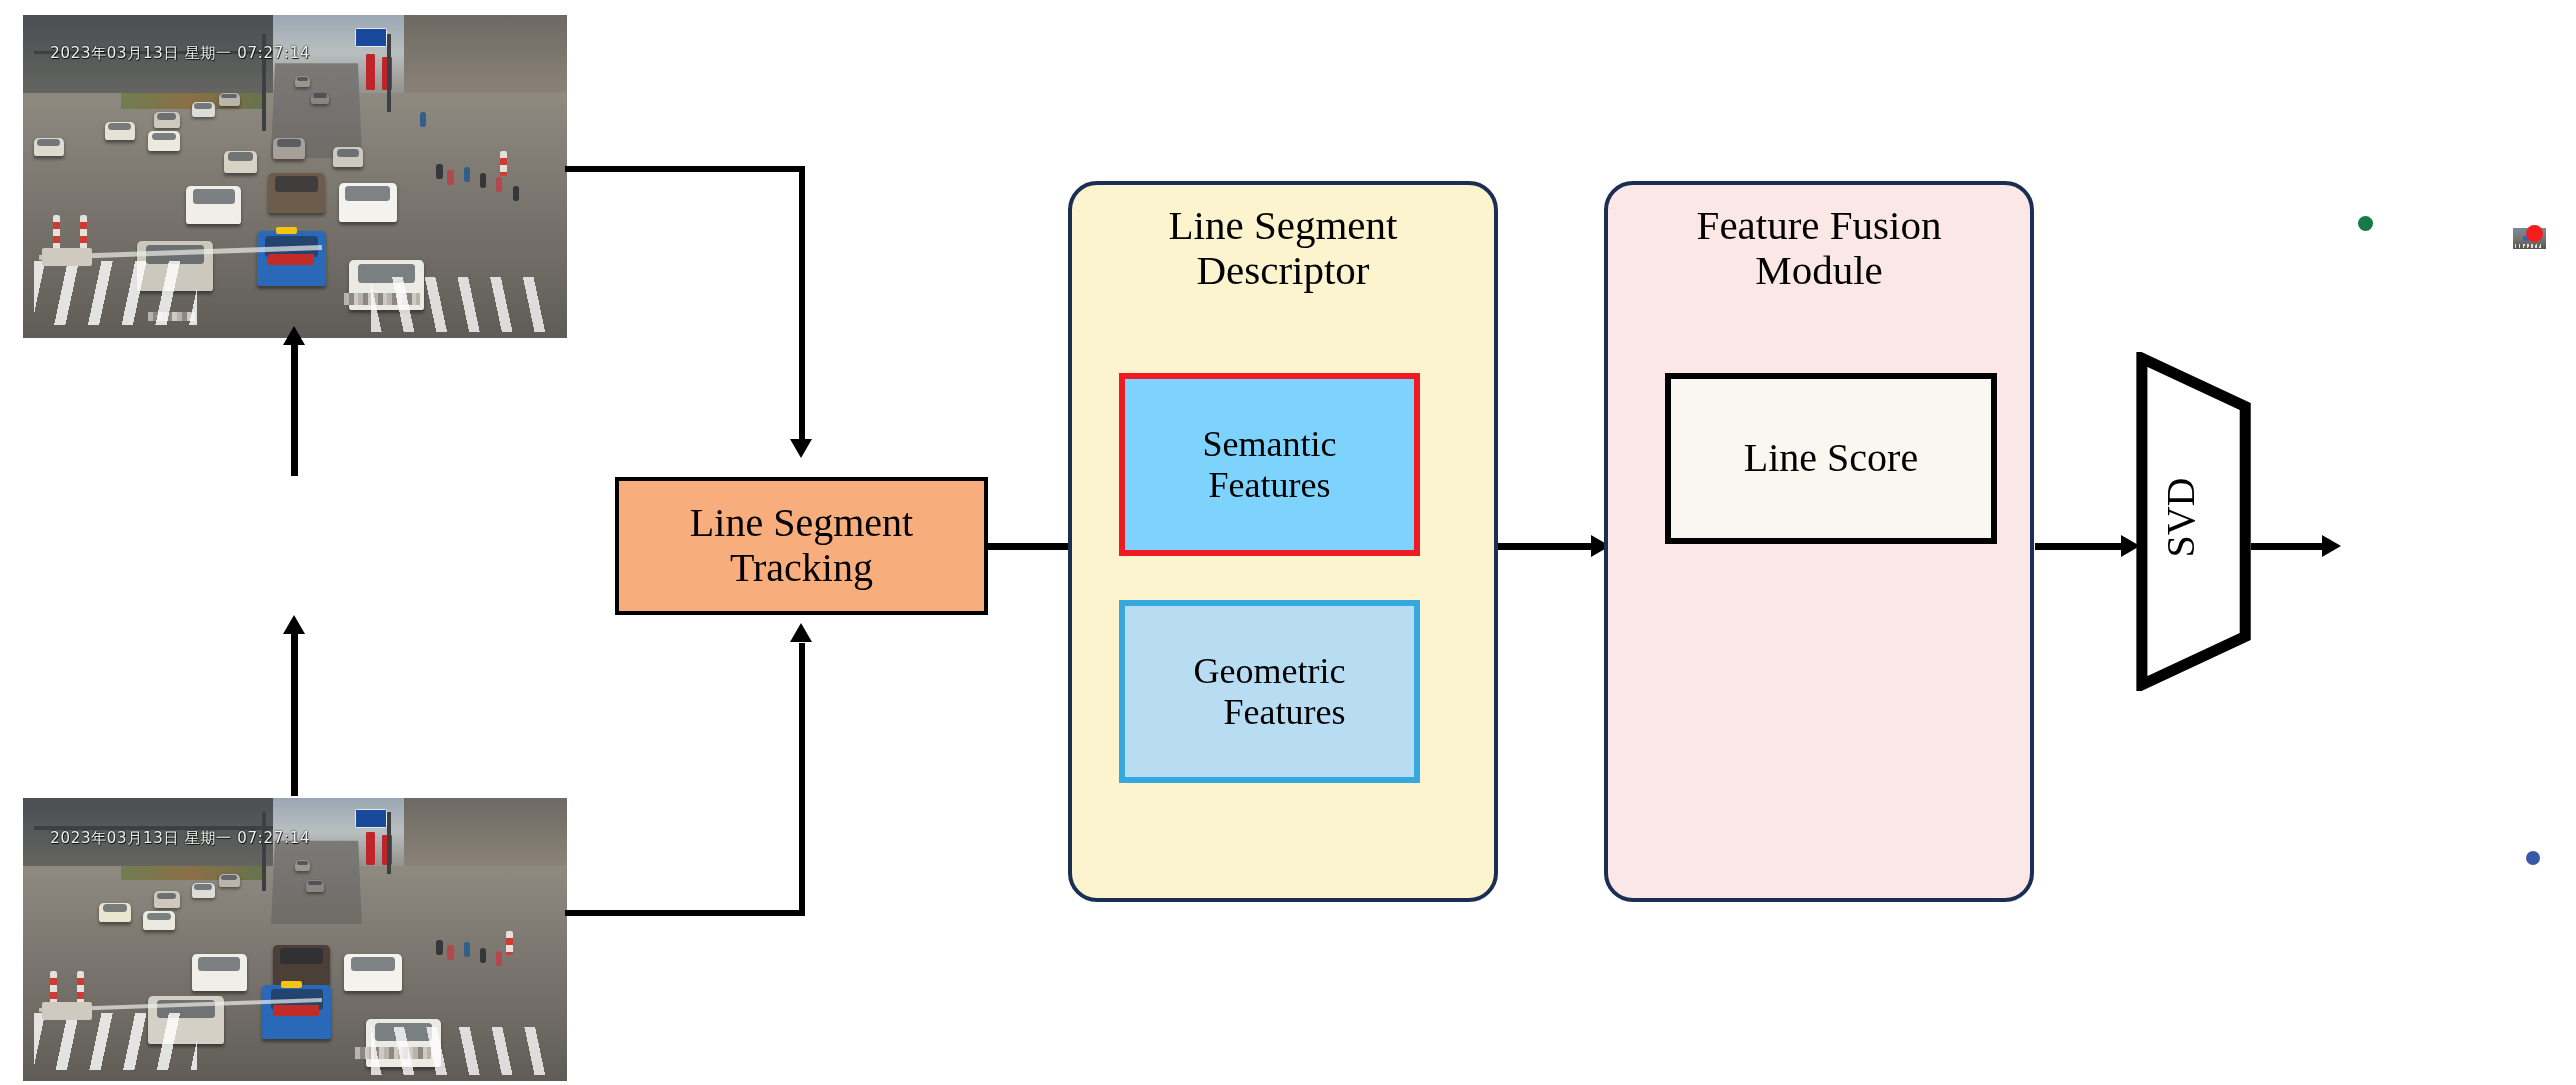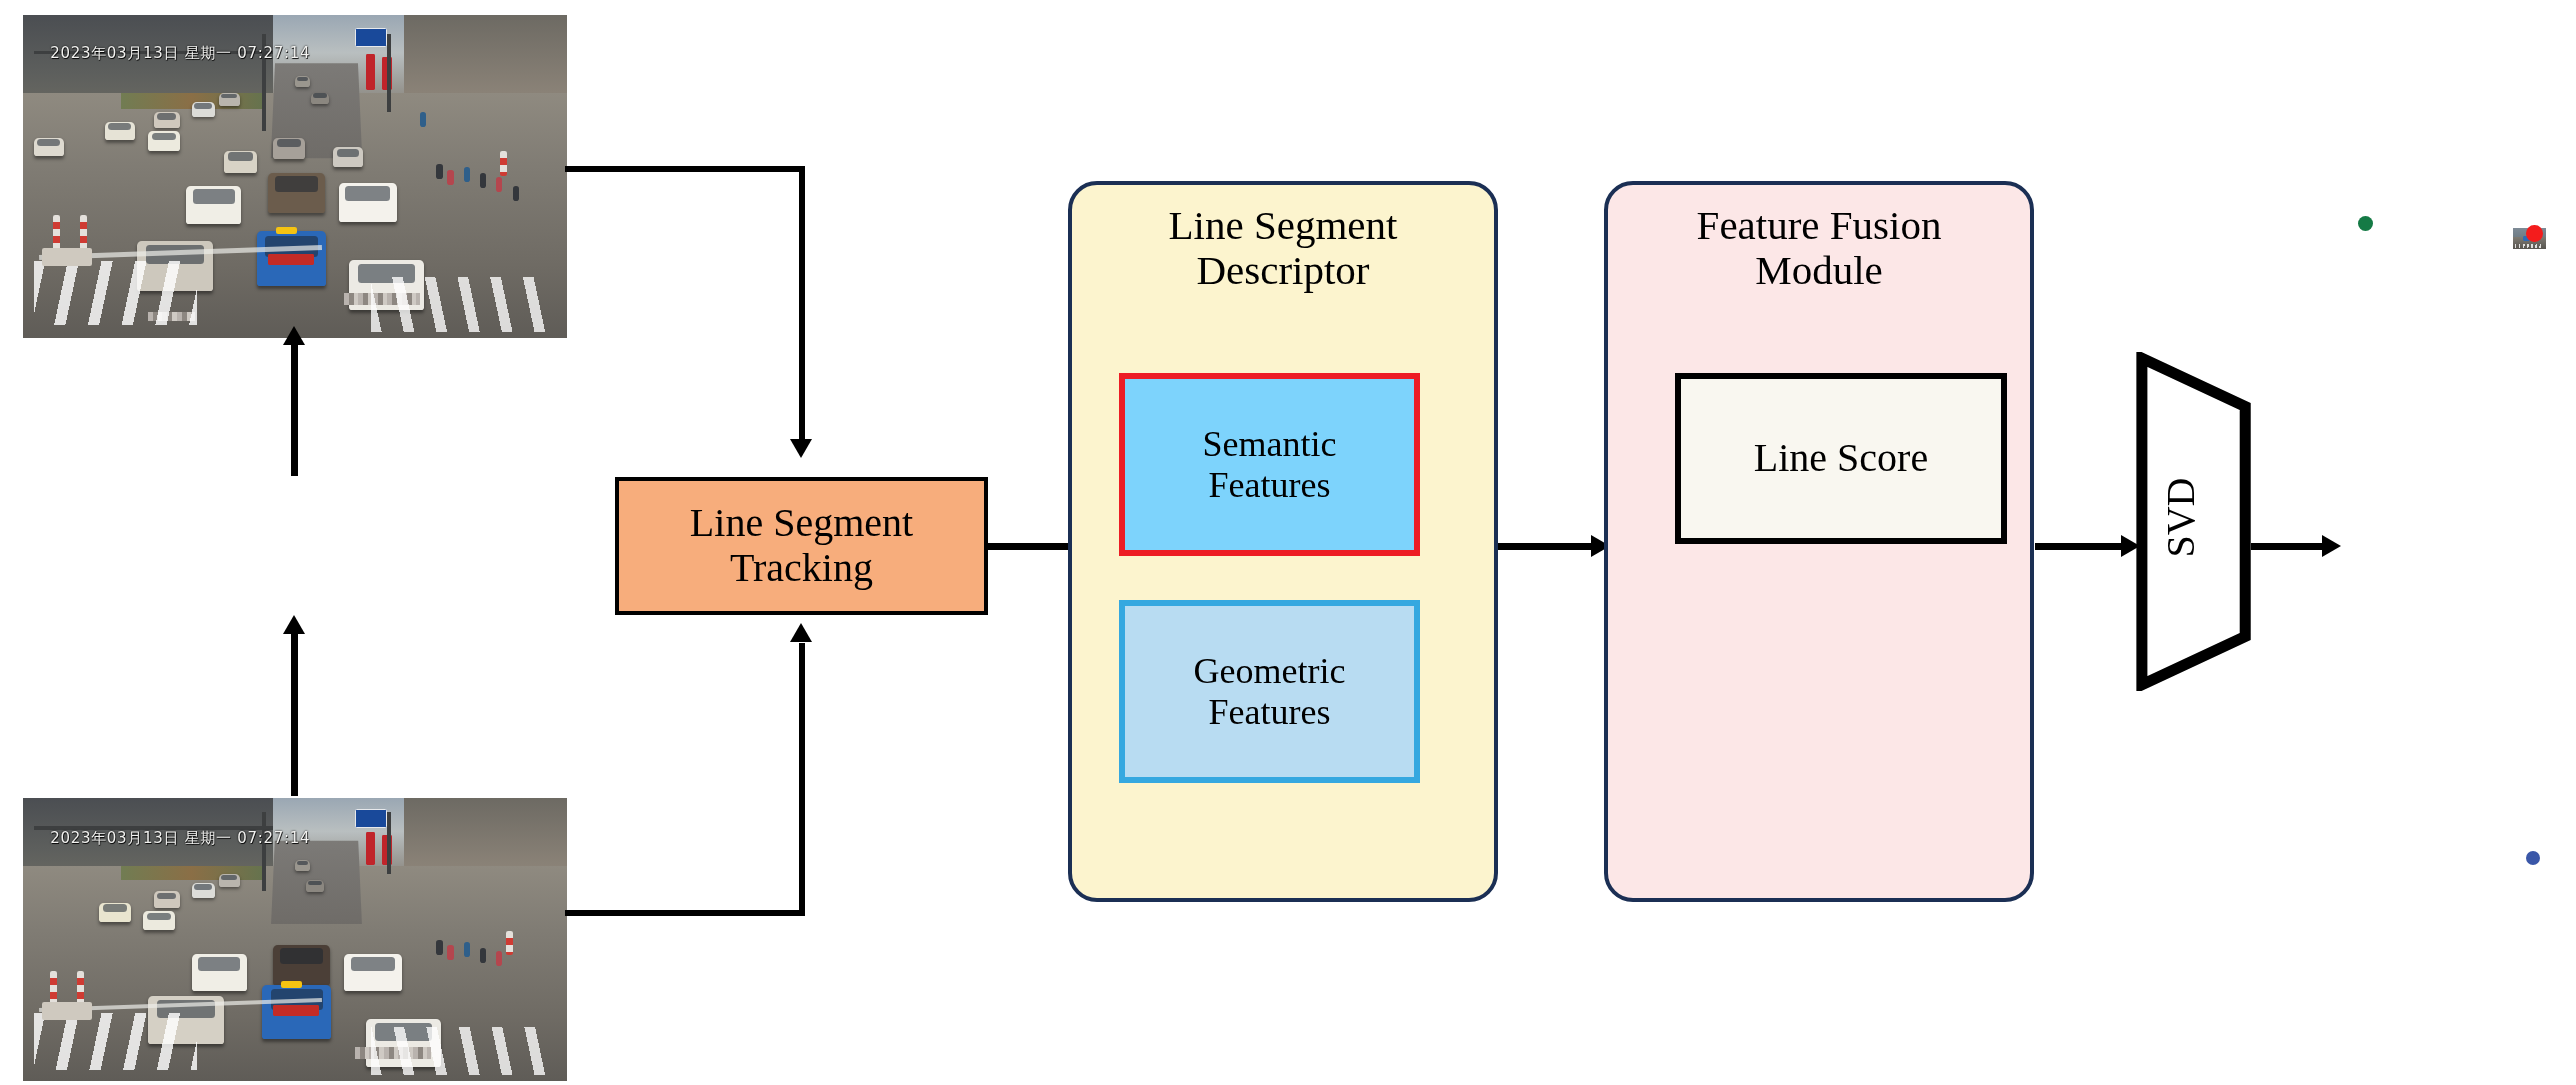--- a/index.html
+++ b/index.html
@@ -369,35 +369,35 @@
       <span>Descriptor</span>
     </div>
 
     <div class="inner" style="left:47px; top:188px; width:301px; height:183px; background:#7dd3fc; border:6.2px solid #ED1C24; font-size:36px;">
       <span>
         <span>Semantic</span><br>
         <span>Features</span>
       </span>
     </div>
 
-    <div class="inner" style="left:47px; top:415px; width:301px; height:183px; background:#B8DCF2; border:6.2px solid #35A8E0; font-size:36px;">
+    <div class="inner" style="left:47px; top:415px; width:301px; height:183px; background:#B8DCF2; border:6.2px solid #35A8E0; font-size:36px;text-align:right;">
       <span>
         <span>Geometric</span><br>
         <span>Features</span>
       </span>
     </div>
   </div>
 
   <div class="rbox" style="left:1604px; top:181px; width:430px; height:721px; background:#FCE7E7;">
     <div class="rbox-title" style="font-size:41px;">
       <span>Feature Fusion</span><br>
       <span>Module</span>
     </div>
 
-    <div class="inner" style="left:57px; top:188px; width:332px; height:171px; background:#F9F7F0; border:6.2px solid #000; font-size:40px;margin-left:10px;">
+    <div class="inner" style="left:57px; top:188px; width:332px; height:171px; background:#F9F7F0; border:6.2px solid #000; font-size:40px;">
       <span>Line Score</span>
     </div>
 
   </div>
 
   <div class="svd-wrap" style="left:2135px; top:352px; width:124px; height:339px;">
     <svg width="124" height="339" viewBox="0 0 180 490">
       <polygon points="10,8 160,78 160,412 10,482" fill="#FFFFFF" stroke="#000000" stroke-width="16" stroke-linejoin="miter"></polygon>
     </svg>
     <div class="svd-label" style="left:-17.3px; top:142px; width:124px; text-align:center; font-size:40px;">SVD</div>

